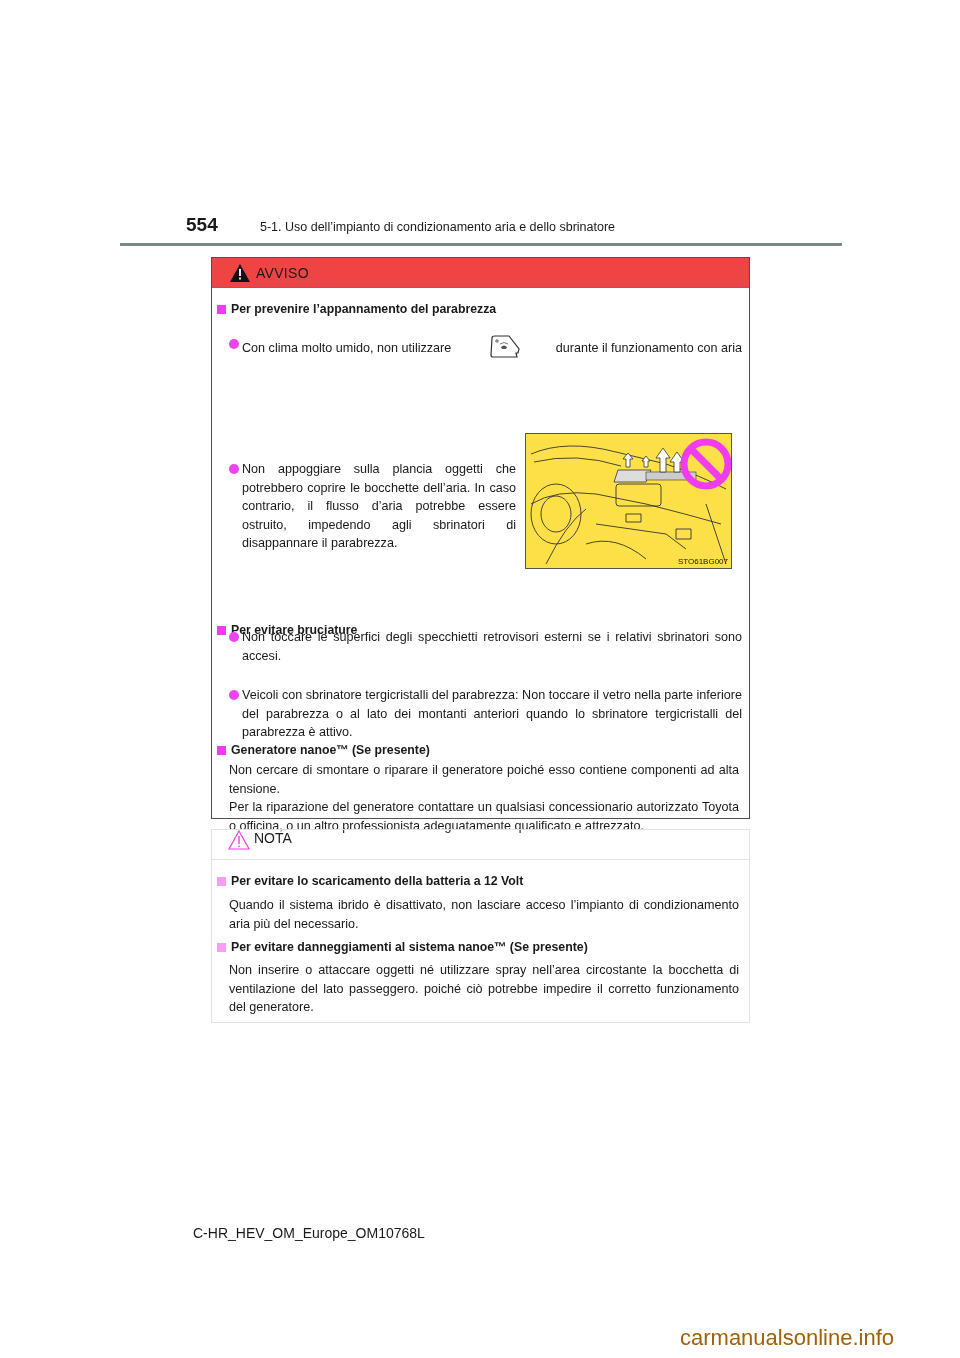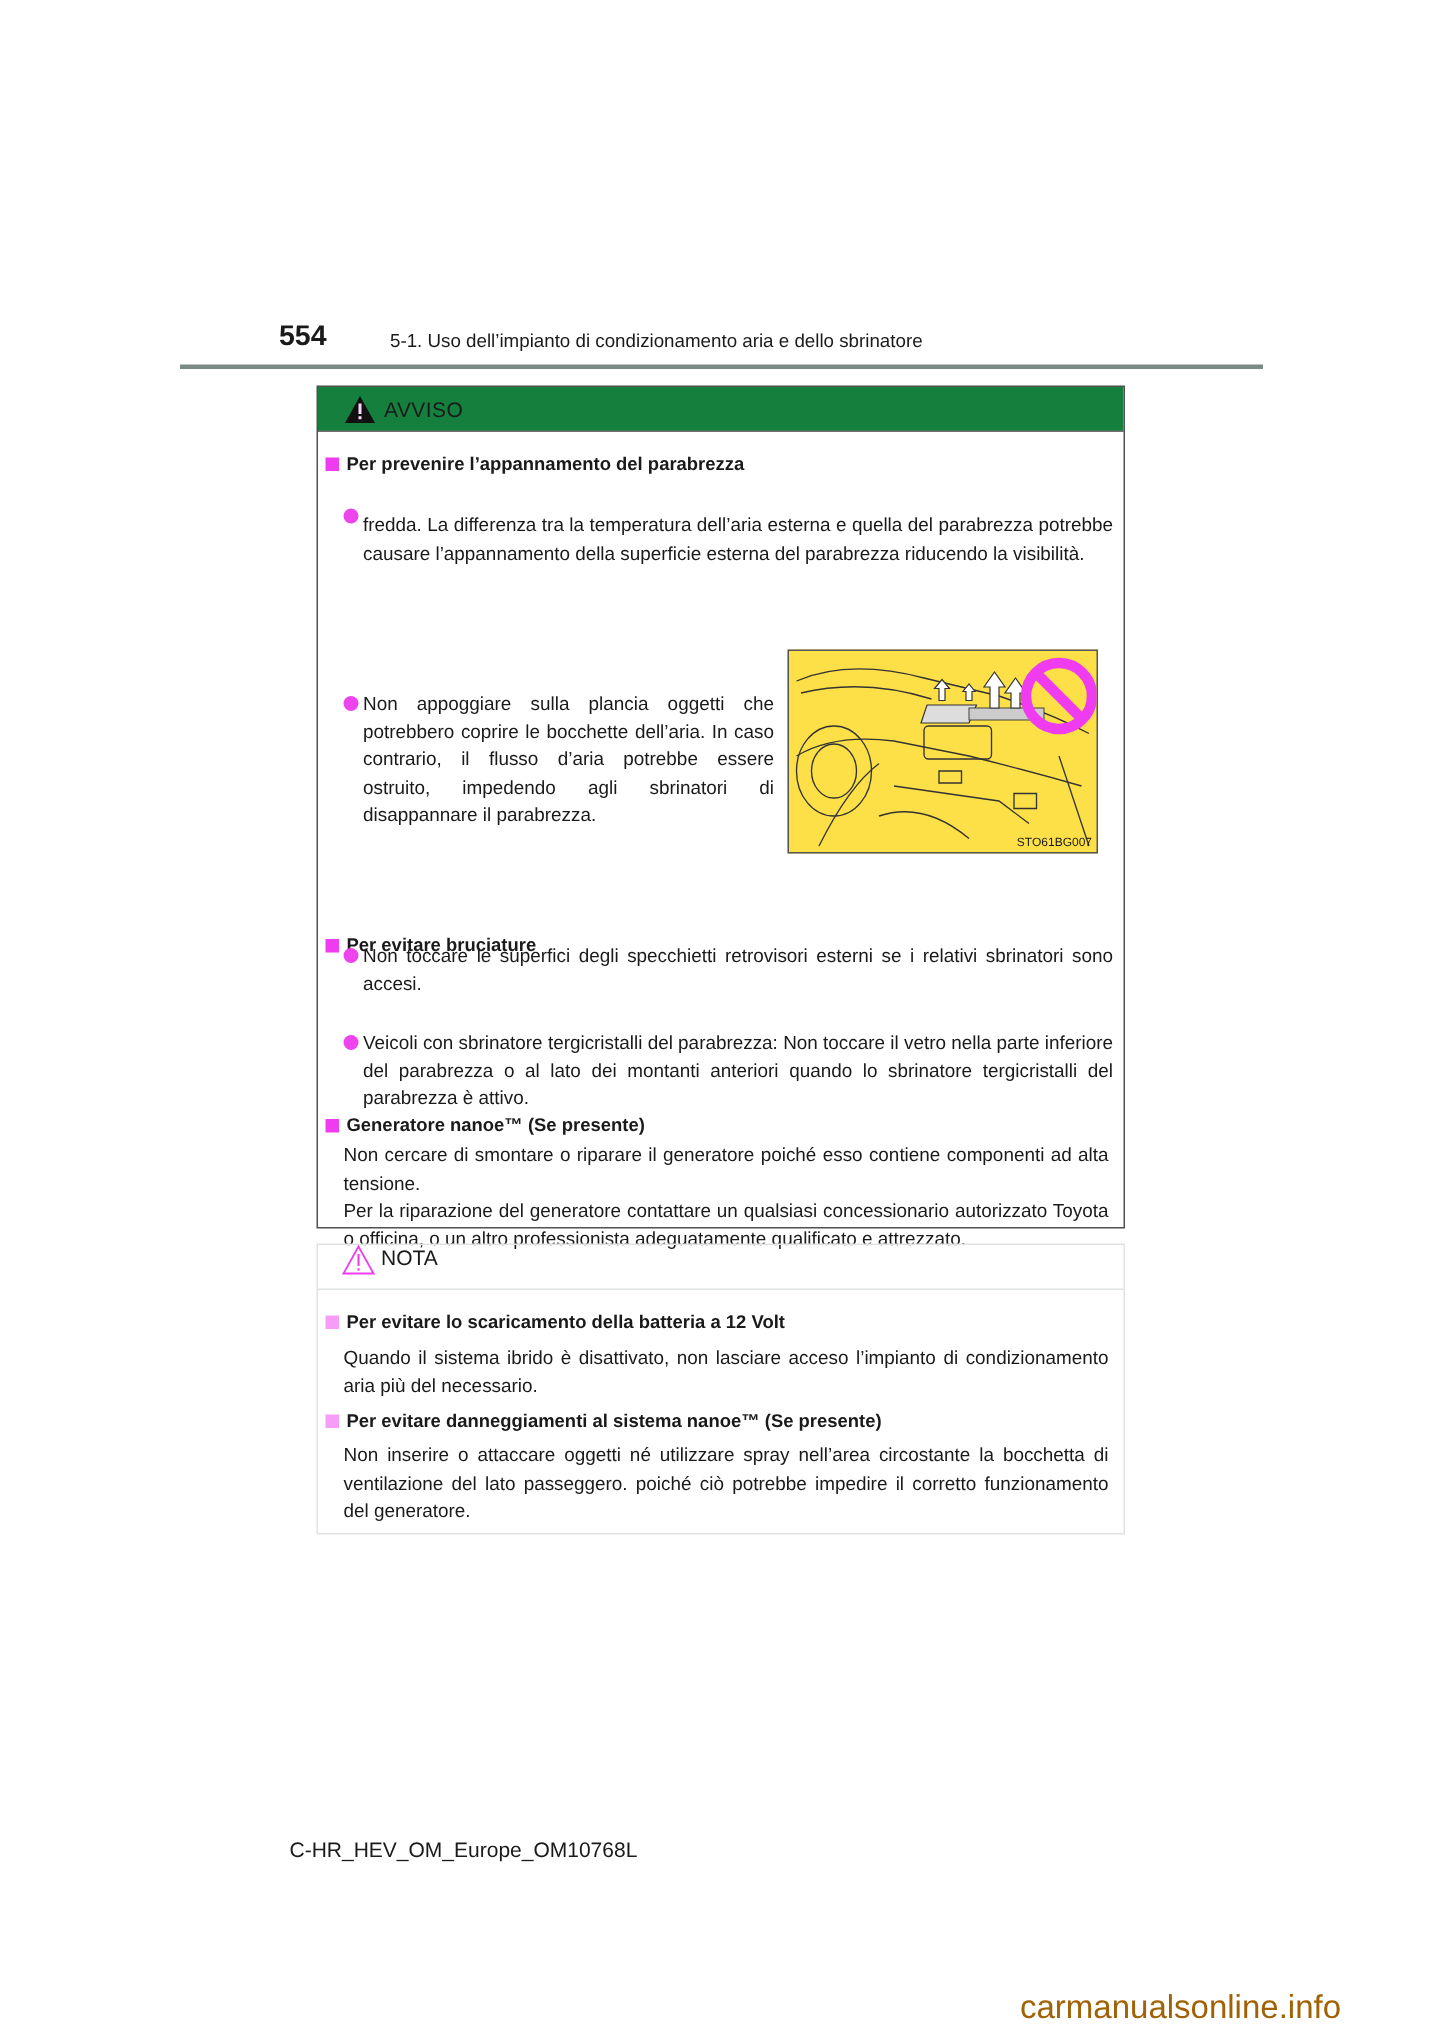--- a/index.html
+++ b/index.html
@@ -4,21 +4,21 @@
 <style>
   html, body { margin:0; padding:0; background:#ffffff; }
   body { width:960px; height:1358px; position:relative; overflow:hidden;
          font-family:"Liberation Sans", sans-serif; color:#1a1a1a; }
   .page-number { position:absolute; left:186px; top:214px; font-size:19px; font-weight:bold; }
   .section-title { position:absolute; left:260px; top:220px; font-size:12.5px; }
   .header-rule { position:absolute; left:120px; top:243px; width:722px; height:3px; background:#7a8a86; }
 
   .box { position:absolute; left:211px; width:539px; box-sizing:border-box; }
   .warn-box { top:257px; height:562px; border:1.5px solid #505050; }
-  .warn-head { height:29px; background:#15803d; border-bottom:1px solid #707070;
+  .warn-head { height:29px; background:#ef4444; border-bottom:1px solid #707070;
                display:flex; align-items:center; padding-left:18px; }
   .warn-head .title { font-size:14px; margin-left:6px; letter-spacing:0.3px; }
   .note-box { top:829px; height:194px; border:1.5px solid #dfe3e1; }
   .note-head { height:29px; border-bottom:1px solid #dfe3e1; display:flex; align-items:flex-start; padding-left:16px; }
   .note-head .title { font-size:14px; margin-left:4px; }
 
   .content { position:relative; }
   .sq-heading { position:absolute; left:5px; font-size:12.3px; font-weight:bold; display:flex; align-items:center; }
   .sq { display:inline-block; width:9px; height:9px; background:#f03cf0; margin-right:5px; }
   .sq.light { background:#f79cf7; }
@@ -53,21 +53,30 @@
   </div>
 
   <div class="content">
     <div class="sq-heading" style="top:14px;text-align:center;">
       <span class="sq"></span>
       <span>Per prevenire l’appannamento del parabrezza</span>
     </div>
 
     <div class="bullet" style="top:47px; width:513px;">
       <span class="dot"></span>
-      <div class="btext" style="margin-top:6px;">fredda. La differenza tra la temperatura dell’aria esterna e quella del parabrezza potrebbe causare l’appannamento della superficie esterna del parabrezza riducendo la visibilità.</div>
+      <div class="btext" style="display:flex; justify-content:space-between; align-items:center;">
+        <span>Con clima molto umido, non utilizzare</span>
+        <svg class="defrost-icon" width="34" height="26" viewBox="0 0 34 26">
+          <path d="M5,3 Q5,1 8,1 L22,1 L32,14 L31,18 L29,18 L30,22 L6,22 Q4,22 4,20 Z" fill="#fff" stroke="#333" stroke-width="1.2"></path>
+          <circle cx="10" cy="6" r="1.2" fill="none" stroke="#333" stroke-width="0.8"></circle>
+          <path d="M14,12 Q17,9 20,12 L19,14 L15,14 Z" fill="#555"></path>
+          <path d="M13,9 Q17,6 21,9" fill="none" stroke="#555" stroke-width="0.8"></path>
+        </svg>
+        <span>durante il funzionamento con aria</span>
+      </div>
     </div>
 
     <div class="bullet" style="top:172px; width:287px;">
       <span class="dot"></span>
       <div class="btext">Non appoggiare sulla plancia oggetti che potrebbero coprire le bocchette dell’aria. In caso contrario, il flusso d’aria potrebbe essere ostruito, impedendo agli sbrinatori di disappannare il parabrezza.</div>
     </div>
 
     <div class="sq-heading" style="top:335px;">
       <span class="sq"></span>
       <span>Per evitare bruciature</span>

